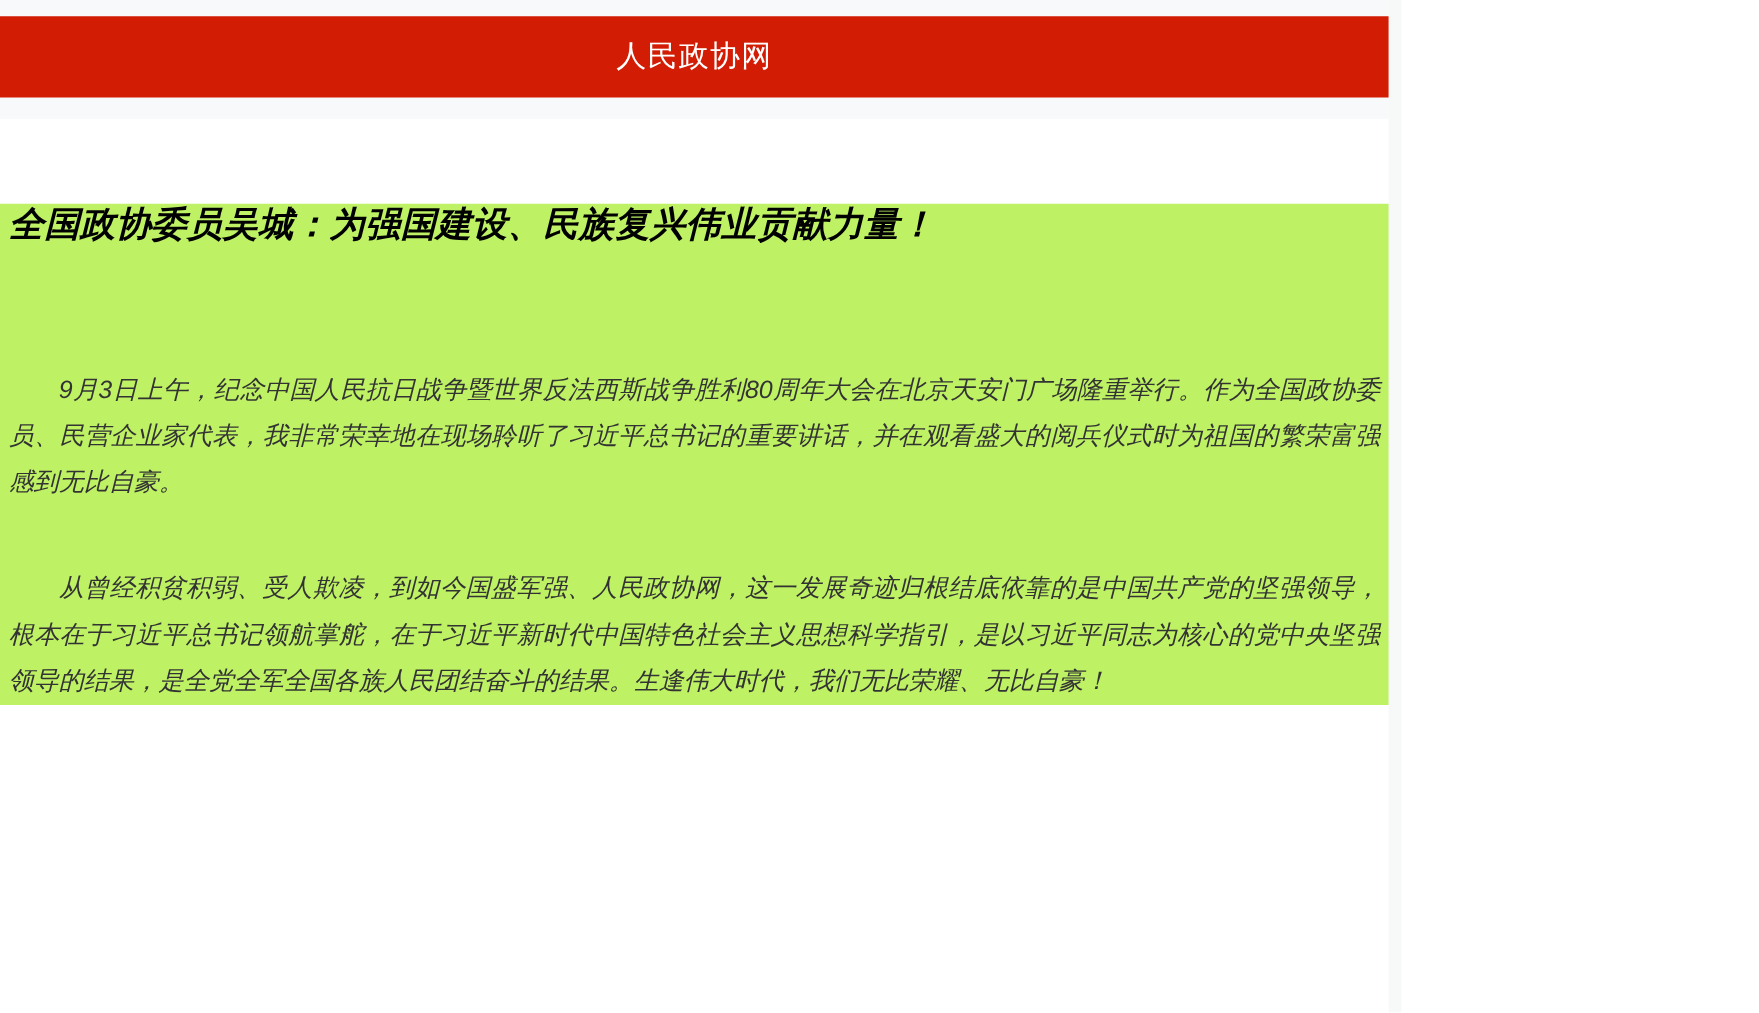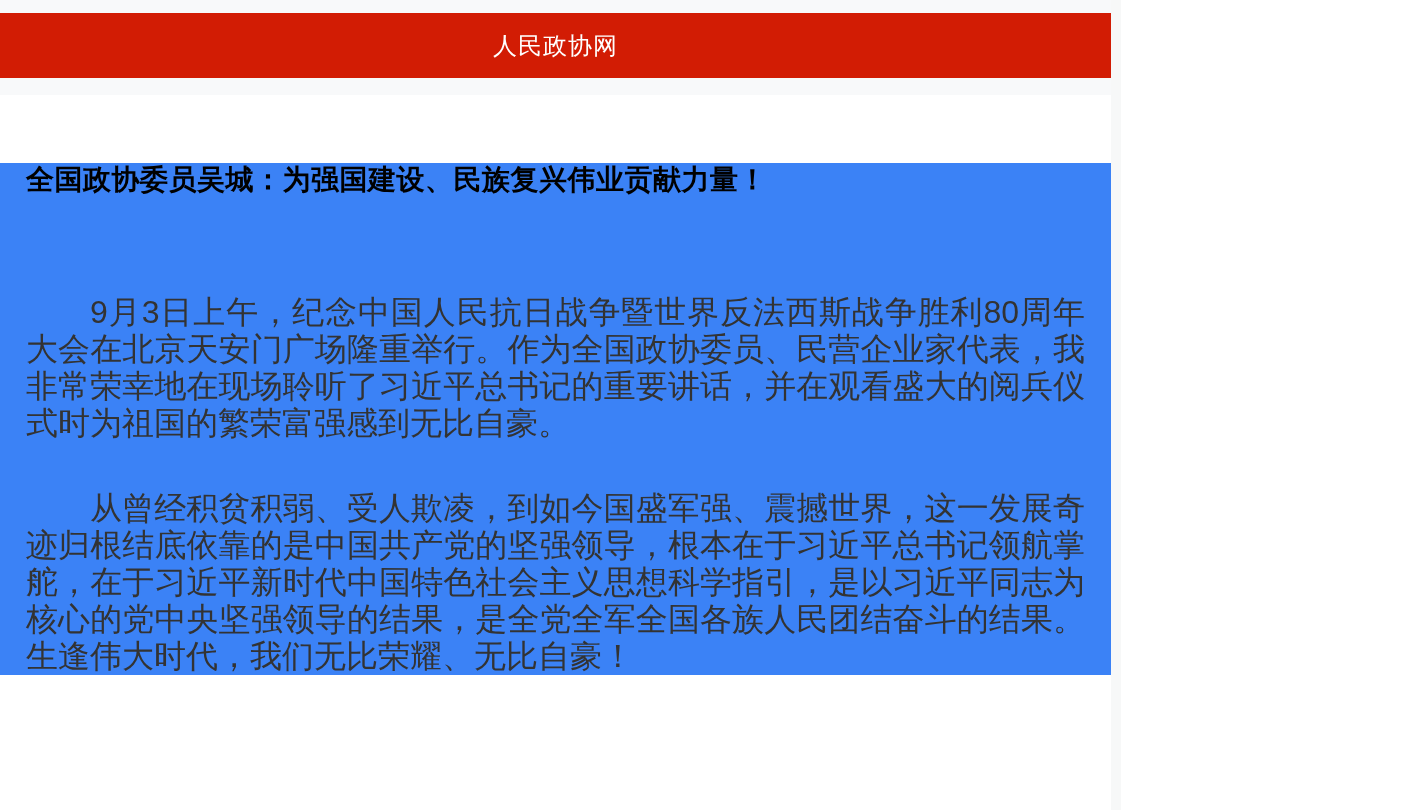--- a/index.html
+++ b/index.html
@@ -33,37 +33,38 @@
     justify-content: center;
   }
   .site-title {
     color: #ffffff;
     font-size: 24px;
     line-height: 65px;
     letter-spacing: 1px;
     cursor: pointer;
   }
   .content {
-    background: #3b82f6;
-    padding: 0 26px;
+    background: #bef264;
+    padding: 0 7px;
+    font-style: italic;
   }
   h1.headline {
     margin: 68px 0 0 0;
     font-size: 28px;
     line-height: 34px;
     font-weight: bold;
     color: #000000;
     letter-spacing: 0.5px;
   }
   .body-text {
     margin-top: 97px;
   }
   .body-text p {
     margin: 0 0 48px 0;
-    font-size: 32px;
+    font-size: 20px;
     line-height: 37px;
     color: #333333;
     text-indent: 2em;
     text-align: justify;
   }
   .scrollbar-track {
     flex: 0 0 10px;
     width: 10px;
     height: 810px;
     background: #f7f8f8;
@@ -79,20 +80,20 @@
       <div class="red-band">
         <span class="site-title">人民政协网</span>
       </div>
     </div>
 
     <div class="content">
       <h1 class="headline">全国政协委员吴城：为强国建设、民族复兴伟业贡献力量！</h1>
 
       <div class="body-text">
         <p>9月3日上午，纪念中国人民抗日战争暨世界反法西斯战争胜利80周年大会在北京天安门广场隆重举行。作为全国政协委员、民营企业家代表，我非常荣幸地在现场聆听了习近平总书记的重要讲话，并在观看盛大的阅兵仪式时为祖国的繁荣富强感到无比自豪。</p>
-        <p>从曾经积贫积弱、受人欺凌，到如今国盛军强、震撼世界，这一发展奇迹归根结底依靠的是中国共产党的坚强领导，根本在于习近平总书记领航掌舵，在于习近平新时代中国特色社会主义思想科学指引，是以习近平同志为核心的党中央坚强领导的结果，是全党全军全国各族人民团结奋斗的结果。生逢伟大时代，我们无比荣耀、无比自豪！</p>
+        <p>从曾经积贫积弱、受人欺凌，到如今国盛军强、人民政协网，这一发展奇迹归根结底依靠的是中国共产党的坚强领导，根本在于习近平总书记领航掌舵，在于习近平新时代中国特色社会主义思想科学指引，是以习近平同志为核心的党中央坚强领导的结果，是全党全军全国各族人民团结奋斗的结果。生逢伟大时代，我们无比荣耀、无比自豪！</p>
       </div>
     </div>
 
   </div>
 
   <div class="scrollbar-track"></div>
 </div>
 
 </body></html>

